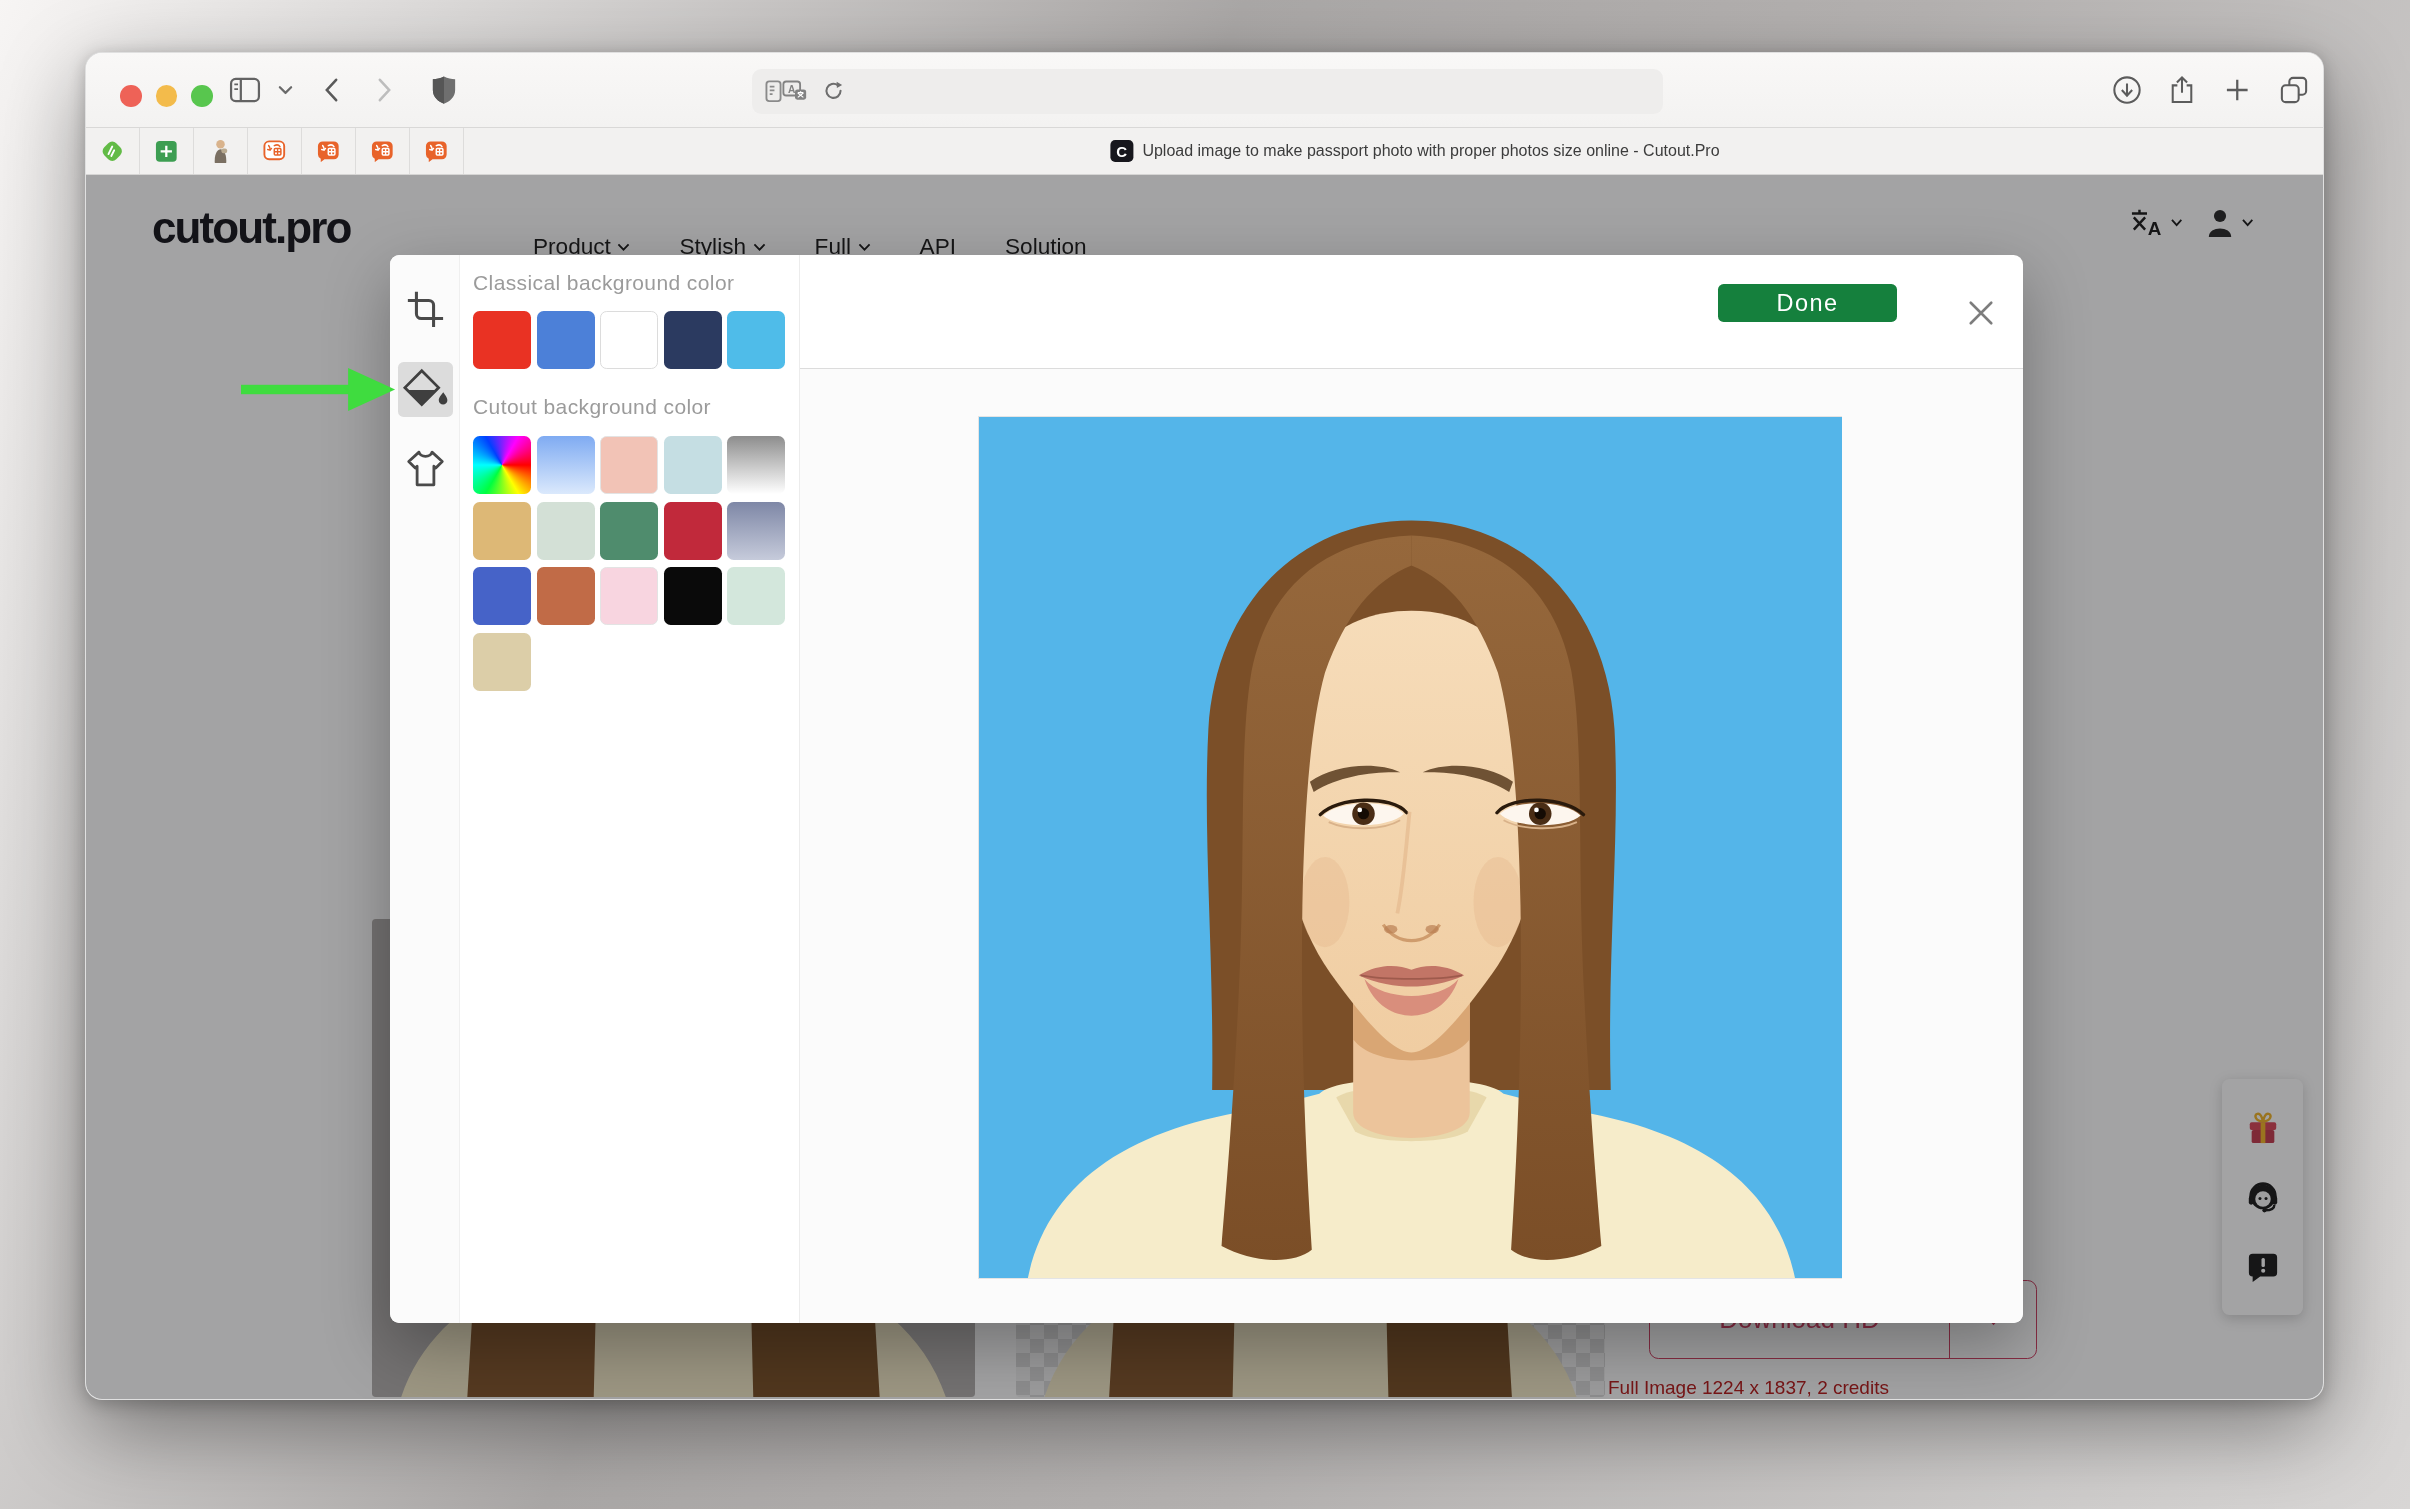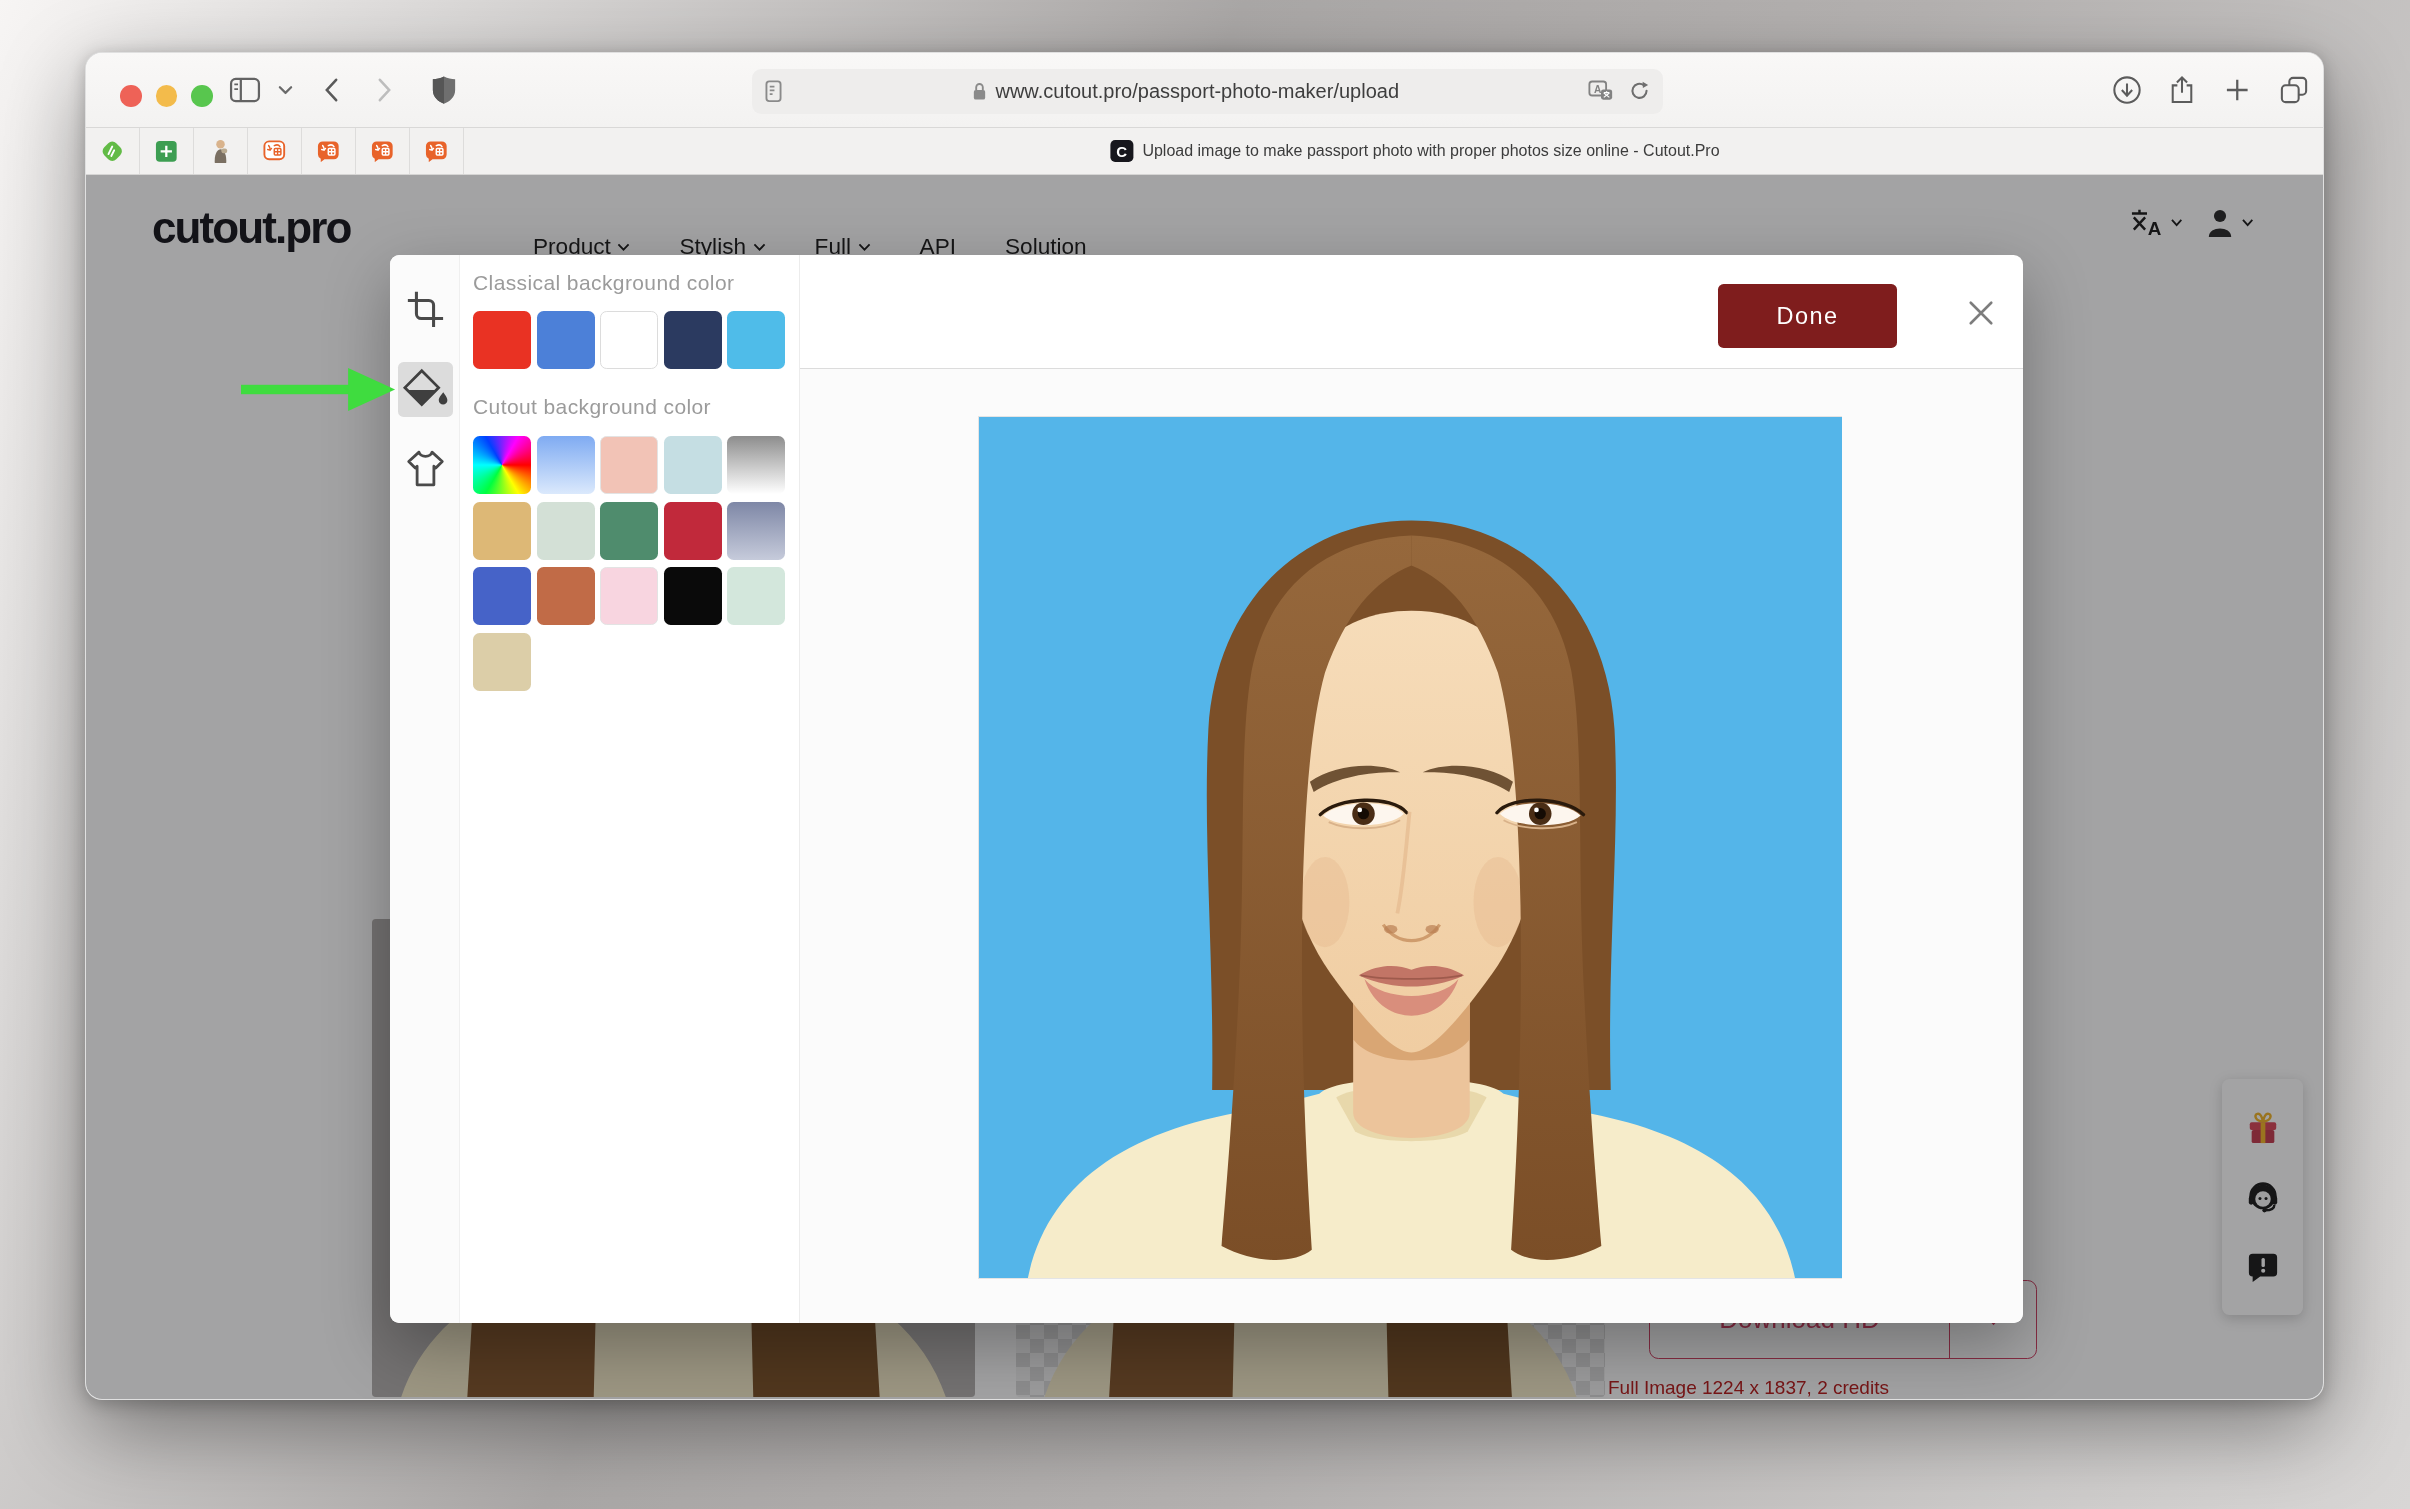--- a/index.html
+++ b/index.html
@@ -62,21 +62,21 @@
     z-index:10; box-shadow:0 22.6px 66px rgba(0,0,0,.30); }
   .rail{ position:absolute; left:0; top:0; bottom:0; width:70px; background:#fbfbfb; border-right:0.9px solid #efefef;
     border-radius:9.4px 0 0 9.4px;}
   .rail-btn{ position:absolute; left:7.5px; width:55px; height:55px; border-radius:5.6px; display:flex; align-items:center; justify-content:center;}
   .rail-btn.sel{ background:#dcdcdc;}
   .colorpanel{ position:absolute; left:70px; top:0; bottom:0; width:340px; border-right:0.9px solid #ececec;}
   .cp-title{ position:absolute; left:13px; font-size:21px; color:#9b9b9b; letter-spacing:0.4px;}
   .swrow{ position:absolute; left:13px; display:flex; gap:5.6px;}
   .swgrid{ position:absolute; left:13px; display:grid; grid-template-columns:repeat(5,58px); gap:7.5px 5.6px;}
   .sw{ width:58px; height:58px; border-radius:6.6px;}
-  .done-btn{ position:absolute; left:1328px; top:29px; width:179px; height:64px; background:#7f1d1d; border-radius:5.6px;
+  .done-btn{ position:absolute; left:1328px; top:29px; width:179px; height:38px; background:#15803d; border-radius:5.6px;
     color:#fff; font-size:23.5px; letter-spacing:1.4px; display:flex; align-items:center; justify-content:center; border:none;}
   .close-x{ position:absolute; left:1574px; top:41px; width:34px; height:34px; display:flex; align-items:center; justify-content:center;}
   .m-divider{ position:absolute; left:410px; right:0; top:113px; height:0.9px; background:#dcdcdc;}
   .photo-area{ position:absolute; left:410px; right:0; top:114px; bottom:0; background:#fbfbfb; border-radius:0 0 9.4px 0;}
   .photo{ position:absolute; left:178px; top:47px; width:864px; height:863px; border:0.9px solid #e4e4e4;}
   .arrow{ position:absolute; left:155px; top:191px; z-index:20;}
   svg{ display:block;}
 </style>
 </head>
 <body>
@@ -121,29 +121,20 @@
     </div>
 
     <div class="urlbar">
       <span>
         <svg width="17" height="22.6" viewBox="0 0 18 24">
             <rect x="1.5" y="1.5" width="15" height="21" rx="3" fill="none" stroke="#8a8a8a" stroke-width="2"></rect>
             <line x1="5" y1="7" x2="10" y2="7" stroke="#8a8a8a" stroke-width="1.8"></line>
             <line x1="5" y1="11" x2="10" y2="11" stroke="#8a8a8a" stroke-width="1.8"></line>
             <line x1="5" y1="15" x2="8" y2="15" stroke="#8a8a8a" stroke-width="1.8"></line>
           </svg>
-      </span>
-      <span class="url-center">
-        <span>
-          <svg width="17" height="21" viewBox="0 0 18 22">
-              <rect x="3" y="9.5" width="12" height="10" rx="2" fill="#8a8a8a"></rect>
-              <path d="M5.5,9.5 V6.5 a3.5,3.5 0 0 1 7,0 V9.5" fill="none" stroke="#8a8a8a" stroke-width="2"></path>
-            </svg>
-        </span>
-        <span>www.cutout.pro/passport-photo-maker/upload</span>
       </span>
       <span style="margin-right:15px">
         <svg width="26" height="22.6" viewBox="0 0 28 24">
             <rect x="1.5" y="1.5" width="18" height="15" rx="3" fill="none" stroke="#828282" stroke-width="2"></rect>
             <text x="10.5" y="13.5" font-size="11" font-weight="bold" fill="#828282" text-anchor="middle" font-family="Liberation Sans, sans-serif">A</text>
             <rect x="14" y="10" width="12" height="11" rx="2.5" fill="#828282"></rect>
             <line x1="17" y1="13.5" x2="23" y2="13.5" stroke="#fff" stroke-width="1.4"></line>
             <line x1="20" y1="12" x2="20" y2="14" stroke="#fff" stroke-width="1.4"></line>
             <path d="M17,18.5 L23,13.8 M23,18.5 L17,13.8" stroke="#fff" stroke-width="1.2"></path>
           </svg>

